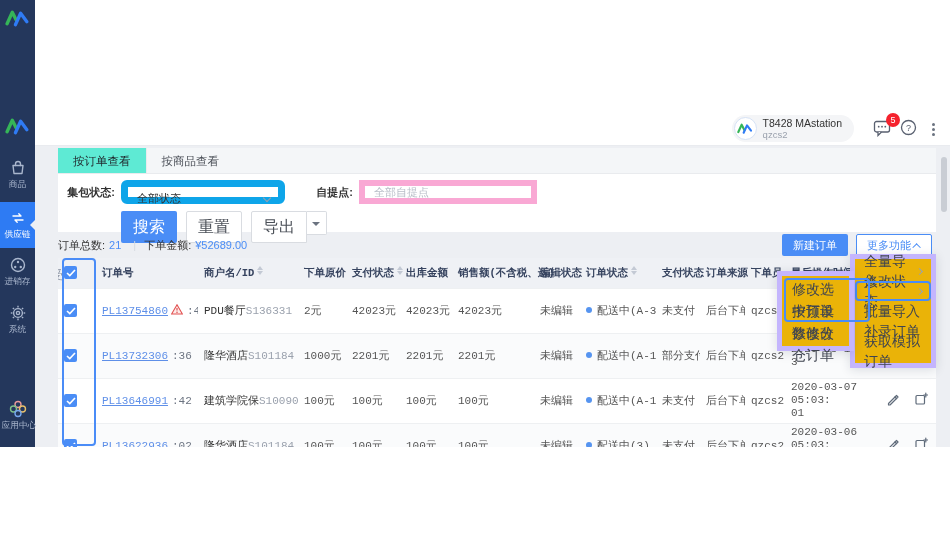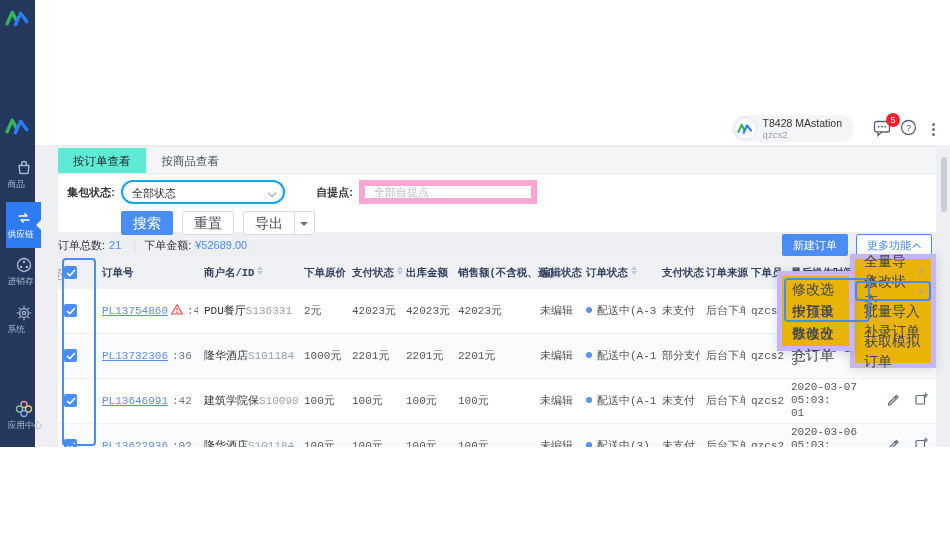--- a/index.html
+++ b/index.html
@@ -5,21 +5,21 @@
   * { margin:0; padding:0; box-sizing:border-box; }
   body { background:#fff; }
   .page { position:relative; width:950px; height:550px; background:#fff; overflow:hidden;
           font-family:"Liberation Sans","DejaVu Sans",sans-serif; color:#333; }
 
   
   .sidebar { position:absolute; left:0; top:0; width:35px; height:447px; background:#24375c; z-index:5; }
   .logo-mark { position:absolute; left:5px; }
   .logo-top { top:8px; }
   .logo-inner { top:116px; }
-  .nav-item { position:absolute; left:6px; width:35px; text-align:left; color:#a9b6cd; cursor:pointer; padding-top:4px; }
+  .nav-item { position:absolute; left:0; width:35px; text-align:center; color:#a9b6cd; cursor:pointer; padding-top:4px; }
   .nav-item .nav-label { display:block; font-size:9.5px; line-height:11px; transform:scale(.92); white-space:nowrap; }
   .nav-item svg { display:block; margin:0 auto 1px; }
   .nav-item.active { background:#2e7bf3; color:#fff; height:46px; padding-top:7px; }
   .nav-item.active:after { content:""; position:absolute; right:0; top:18px; border:5px solid transparent; border-right-color:#edeff3; }
 
   
   .topbar { position:absolute; left:35px; top:110px; width:915px; height:36px; background:#fff;
             border-bottom:1px solid #e9ebef; z-index:2; }
   .breadcrumb { position:absolute; left:26px; top:0; line-height:36px; font-size:11px; color:#697386; }
   .breadcrumb .sep { color:#c3c9d4; margin:0 5px; }
@@ -42,29 +42,29 @@
   
   .content-bg { position:absolute; left:35px; top:146px; width:915px; height:301px; background:#edeff3; z-index:1; }
 
   .filter-card { position:absolute; left:58px; top:148px; width:878px; height:84px; background:#fff; z-index:2; }
   .tabs { display:flex; height:26px; background:#f4f6f8; border-bottom:1px solid #e9ebee; }
   .tab { padding:0 15px; line-height:26px; font-size:11.5px; color:#4a4f57; cursor:pointer; }
   .tab.active { background:#5eead4; color:#1f2329; border-right:1px solid #e9ebee; }
   .filter-row { display:flex; align-items:center; margin-top:6px; font-size:11px; }
   .f-label { width:57px; text-align:right; color:#333; font-weight:bold; margin-right:6px; }
   .f-label2 { width:40px; text-align:right; color:#333; font-weight:bold; margin:0 6px 0 28px; }
-  .select-box { position:relative; width:164px; height:24px; border:2px solid #0ea5e9; border-radius:12px;
+  .select-box { position:relative; width:164px; height:24px; border:7px solid #0ea5e9; border-radius:6px;
                 line-height:22px; padding:0 20px 0 9px; color:#333; cursor:pointer; background:#fff; }
   .select-caret { position:absolute; right:8px; top:8px; width:6px; height:6px; border-right:1.5px solid #9aa1ad;
                   border-bottom:1.5px solid #9aa1ad; transform:rotate(45deg); }
   .pickup-input { width:178px; height:24px; border:6px solid #f9a8d4; border-radius:0; padding:0 9px;
                   font-size:11px; font-family:inherit; color:#333; outline:none; }
   .pickup-input::placeholder { color:#b8bec8; }
   .btn-row { display:flex; margin:7px 0 0 63px; }
-  .btn { height:24px; line-height:22px; font-size:14px; border-radius:2px; padding:0 11px; cursor:pointer;
+  .btn { height:32px; line-height:22px; font-size:16px; border-radius:2px; padding:0 11px; cursor:pointer;
          border:1px solid transparent; }
   .btn-primary { background:#4a8df6; color:#fff; }
   .btn-plain { background:#fff; border-color:#d9dce1; color:#4a4f57; margin-left:9px; }
   .split { display:flex; margin-left:9px; }
   .split .btn-plain { margin-left:0; border-radius:2px 0 0 2px;text-align:center; }
   .split-caret { width:20px; height:24px; border:1px solid #d9dce1; border-left:none; border-radius:0 2px 2px 0;
                  background:#fff; cursor:pointer; position:relative; }
   .split-caret:after { content:""; position:absolute; left:5px; top:10px; border:4px solid transparent; border-top-color:#6b7380; }
 
   .stats-row { position:absolute; left:58px; top:233px; width:878px; height:24px; display:flex; align-items:center;

